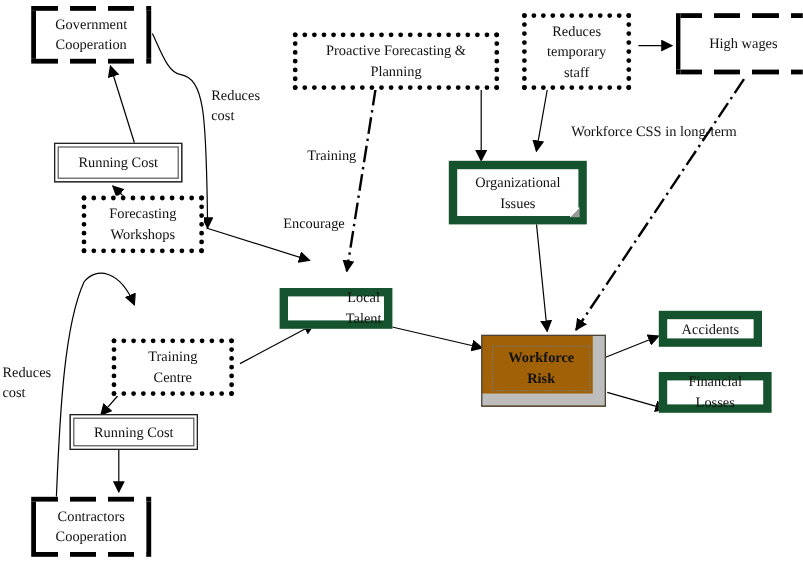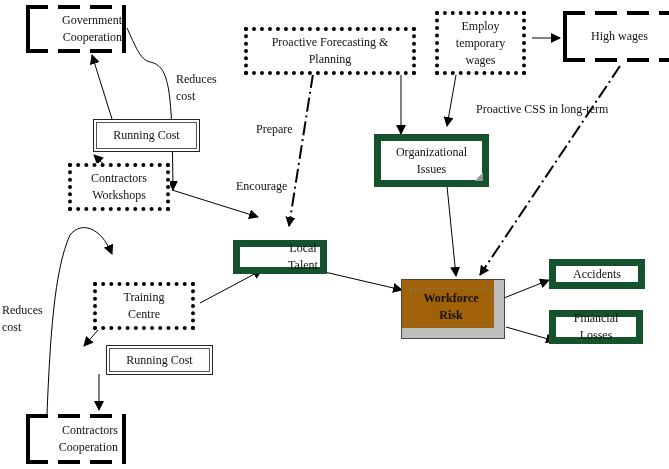--- a/index.html
+++ b/index.html
@@ -2,23 +2,23 @@
 <html><head>
 <meta charset="utf-8">
 <style>
   html, body { margin:0; padding:0; background:#ffffff; }
   body { width:669px; height:469px; position:relative; overflow:hidden;
          font-family:"Liberation Serif", serif; color:#111; }
   svg.links { position:absolute; left:0; top:0; width:669px; height:469px; }
   .node { position:absolute; box-sizing:border-box; display:flex; align-items:center;
           justify-content:center; text-align:center; font-size:12px; line-height:17px;
           background:#fff; }
-  .dashed { border:4px dashed #000; border-image: repeating-linear-gradient(90deg,#000 0 22px,transparent 22px 32px) 4; text-align: right; }
+  .dashed { border:4px dashed #000; border-image: repeating-linear-gradient(90deg,#000 0 22px,transparent 22px 32px) 4; }
   .dotted { border:4px dotted #000; }
-  .double { border:4px double #555; outline:1px solid #222; outline-offset:-1px;margin-left:48px; }
+  .double { border:4px double #555; outline:1px solid #222; outline-offset:-1px; }
   .plain { border:7px solid #14532d; }
   .label { position:absolute; font-size:12px; line-height:17px; white-space:nowrap; }
   .bevel { border:1px solid #444; background:#a16207;
            box-shadow: inset -10px -10px 0 0 #bdbdbd, inset 0 0 0 0 #fff; }
   .bevel .inner { position:absolute; left:8px; top:8px; right:12px; bottom:12px;
                   border:1px dotted #777; display:flex; align-items:center; justify-content:center;
                   font-weight:bold; }
   .fold:after { content:""; position:absolute; right:-1px; bottom:-1px; width:8px; height:8px;
                 background:linear-gradient(135deg, #fff 50%, #999 50%); }
 </style>
@@ -64,47 +64,47 @@
 
   <path d="M99,374 L99,410" stroke="#000" stroke-width="1" fill="none" marker-end="url(#arr)"></path>
 
   <path d="M47,414 C50,340 54,270 70,235 C80,222 100,225 112,254" stroke="#000" stroke-width="1" fill="none" marker-end="url(#arr)"></path>
 </svg>
 
 <div class="node dashed" style="left:26px;top:5px;width:100px;height:48px;">Government Cooperation</div>
 
 <div class="node double" style="left:45px;top:119px;width:107px;height:33px;">Running Cost</div>
 
-<div class="node dotted" style="left:68px;top:163px;width:102px;height:48px;padding:0 8px;">Contractors Workshops</div>
+<div class="node dotted" style="left:68px;top:163px;width:102px;height:48px;padding:0 8px;">Forecasting Workshops</div>
 
 <div class="node dotted" style="left:244px;top:27px;width:172px;height:48px;padding:0 14px;">Proactive Forecasting &amp; Planning</div>
 
-<div class="node dotted" style="left:435px;top:11px;width:91px;height:64px;padding:0 12px;">Employ temporary wages</div>
+<div class="node dotted" style="left:435px;top:11px;width:91px;height:64px;padding:0 12px;">Reduces temporary staff</div>
 
 <div class="node dashed" style="left:563px;top:11px;width:113px;height:51px;">High wages</div>
 
 <div class="node plain fold" style="left:374px;top:134px;width:115px;height:53px;">Organizational Issues</div>
 
 <div class="node plain" style="left:233px;top:240px;width:94px;height:34px;padding-left:46px;">Local Talent</div>
 
 <div class="node dotted" style="left:93px;top:282px;width:102px;height:48px;padding:0 20px;">Training Centre</div>
 
 <div class="node double" style="left:58px;top:345px;width:107px;height:30px;">Running Cost</div>
 
 <div class="node dashed" style="left:26px;top:414px;width:100px;height:50px;padding:0 4px;">Contractors Cooperation</div>
 
 <div class="node bevel" style="left:401px;top:279px;width:104px;height:60px;">
   <div class="inner" style="padding:0 14px;">Workforce Risk</div>
 </div>
 
-<div class="node plain" style="left:549px;top:259px;width:96px;height:30px;">Accidents</div>
+<div class="node plain" style="left:549px;top:259px;width:86px;height:30px;">Accidents</div>
 
 <div class="node plain" style="left:549px;top:310px;width:94px;height:34px;padding:0 18px;">Financial Losses</div>
 
 <div class="label" style="left:176px;top:71px;width:40px;white-space:normal;">Reduces cost</div>
 
 <div class="label" style="left:2px;top:302px;width:40px;white-space:normal;">Reduces cost</div>
 
 <div class="label" style="left:193px;top:178px;margin-left:43px;">Encourage</div>
 
-<div class="label" style="left:256px;top:121px;">Prepare</div>
+<div class="label" style="left:256px;top:121px;">Training</div>
 
-<div class="label" style="left:476px;top:101px;">Proactive CSS in long-term</div>
+<div class="label" style="left:476px;top:101px;">Workforce CSS in long-term</div>
 
 </body></html>

